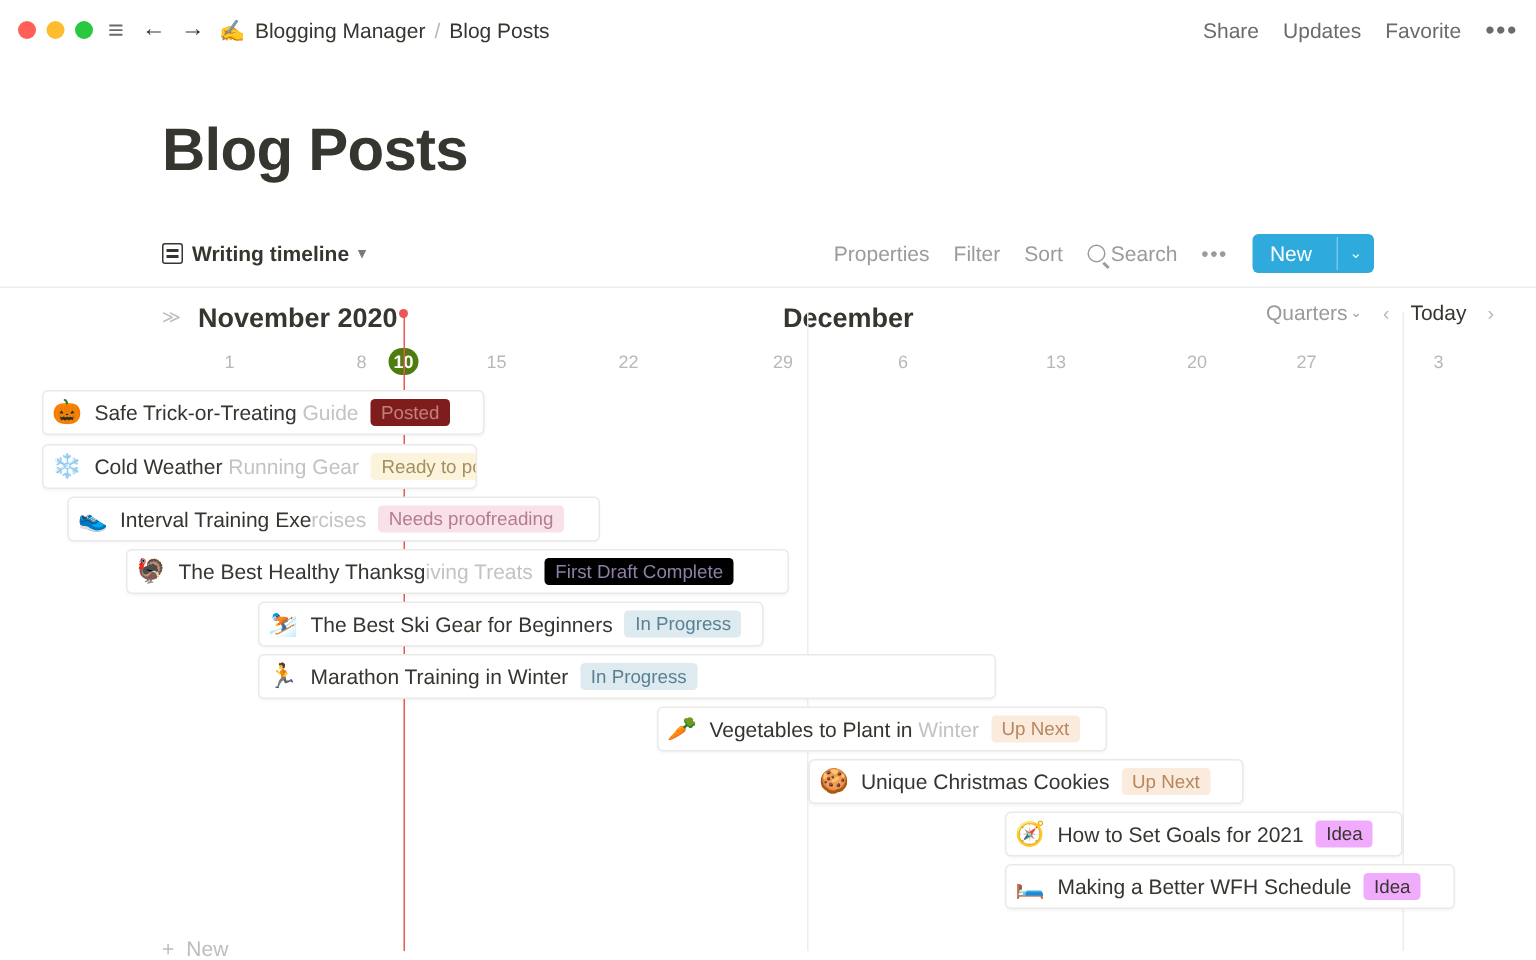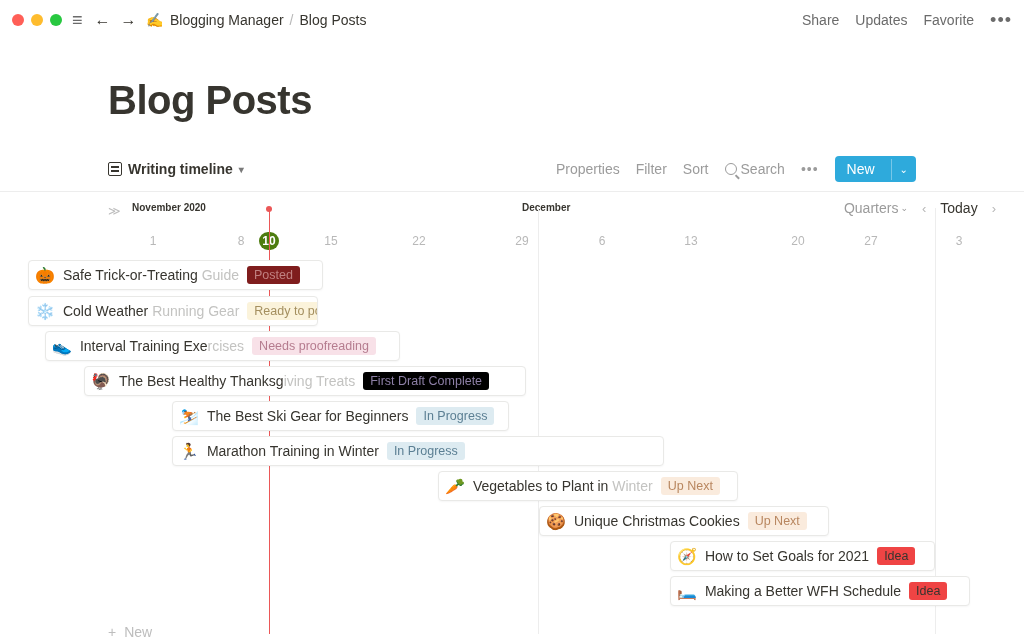--- a/index.html
+++ b/index.html
@@ -44,21 +44,21 @@
   .new-btn .lbl { padding: 5px 12px; }
   .new-btn .dd { padding: 5px 8px; border-left: 1px solid rgba(255,255,255,0.35); font-size: 10px; }
 
   .divider { height: 1px; background: #ededed; width: 100%; }
 
   
   .timeline-wrap { position: relative; padding-left: 78px; }
   .tl-header { display: flex; align-items: center; height: 40px; position: relative; }
   .tl-expand { position: absolute; left: 108px; top: 12px; color: #bdbdbd; font-size: 12px; cursor: pointer; }
   .months { position: relative; flex: 1; height: 40px; }
-  .month-label { position: absolute; top: 10px; font-size: 10px; font-weight: 600; color: #37352f; }
+  .month-label { position: absolute; top: 10px; font-size: 18px; font-weight: 600; color: #37352f; }
   .month-label.dec { color: #37352f; }
   .tl-controls { position: absolute; right: 28px; top: 8px; display: flex; align-items: center; gap: 14px; color: #9b9b9b; font-size: 14px; }
   .tl-controls span { cursor: pointer; display: flex; align-items: center; gap: 2px; }
   .tl-controls .today { color: #37352f; font-weight: 500; }
   .caret-sm { font-size: 9px; }
   .chevron { font-size: 13px; color: #b8b8b8; }
 
   
   .ticks { position: relative; height: 22px; font-size: 12px; color: #b8b8b8; }
   .tick { position: absolute; top: 2px; transform: translateX(-50%); }
@@ -76,21 +76,21 @@
   .card .emoji { font-size: 16px; }
   .card .title { font-weight: 500; color: #37352f; }
   .card .title .fade { color: #c3c3c1; font-weight: 500; }
   .tag { font-size: 12.5px; padding: 2px 7px; border-radius: 3px; white-space: nowrap; }
   .tag-yellow  { background: #fbf3db; color: #a48f5f; }
   .tag-pink    { background: #f8e1e8; color: #b57c8f; }
   .tag-purple  { background: #000000; color: #8d7fa6; }
   .tag-blue    { background: #ddebf1; color: #5b7f93; }
   .tag-orange  { background: #faebdd; color: #b8865f; }
   .tag-posted  { background: #7f1d1d; color: #c08080; }
-  .tag-bluefill{ background: #ef4444; color: #37352f; }
+  .tag-bluefill{ background: #f0abfc; color: #37352f; }
 
   .add-row { position: absolute; left: 30px; bottom: -6px; color: #bdbdbd; font-size: 14px; display: flex; align-items: center; gap: 8px; cursor: pointer; }
 
 </style>
 </head>
 <body>
 
 <div class="topbar">
   <div class="win-dots">
     <div class="dot red"></div>
@@ -166,21 +166,21 @@
   </div>
 
   <div class="ticks" id="ticks">
       <span class="tick" style="left: 75px;">1</span>
       <span class="tick" style="left: 163px;">8</span>
       <span class="tick today-badge" style="left: 191px;">10</span>
       <span class="tick" style="left: 253px;">15</span>
       <span class="tick" style="left: 341px;">22</span>
       <span class="tick" style="left: 431px; margin-left: 13px;">29</span>
       <span class="tick" style="left: 524px;">6</span>
-      <span class="tick" style="left: 613px;">13</span>
+      <span class="tick" style="left: 626px;">13</span>
       <span class="tick" style="left: 720px;">20</span>
       <span class="tick" style="left: 793px;">27</span>
       <span class="tick" style="left: 881px;">3</span>
     </div>
 
   <div class="tl-body" id="tl-body">
     <div class="add-row">
       <span>+</span>
       <span>New</span>
     </div>

